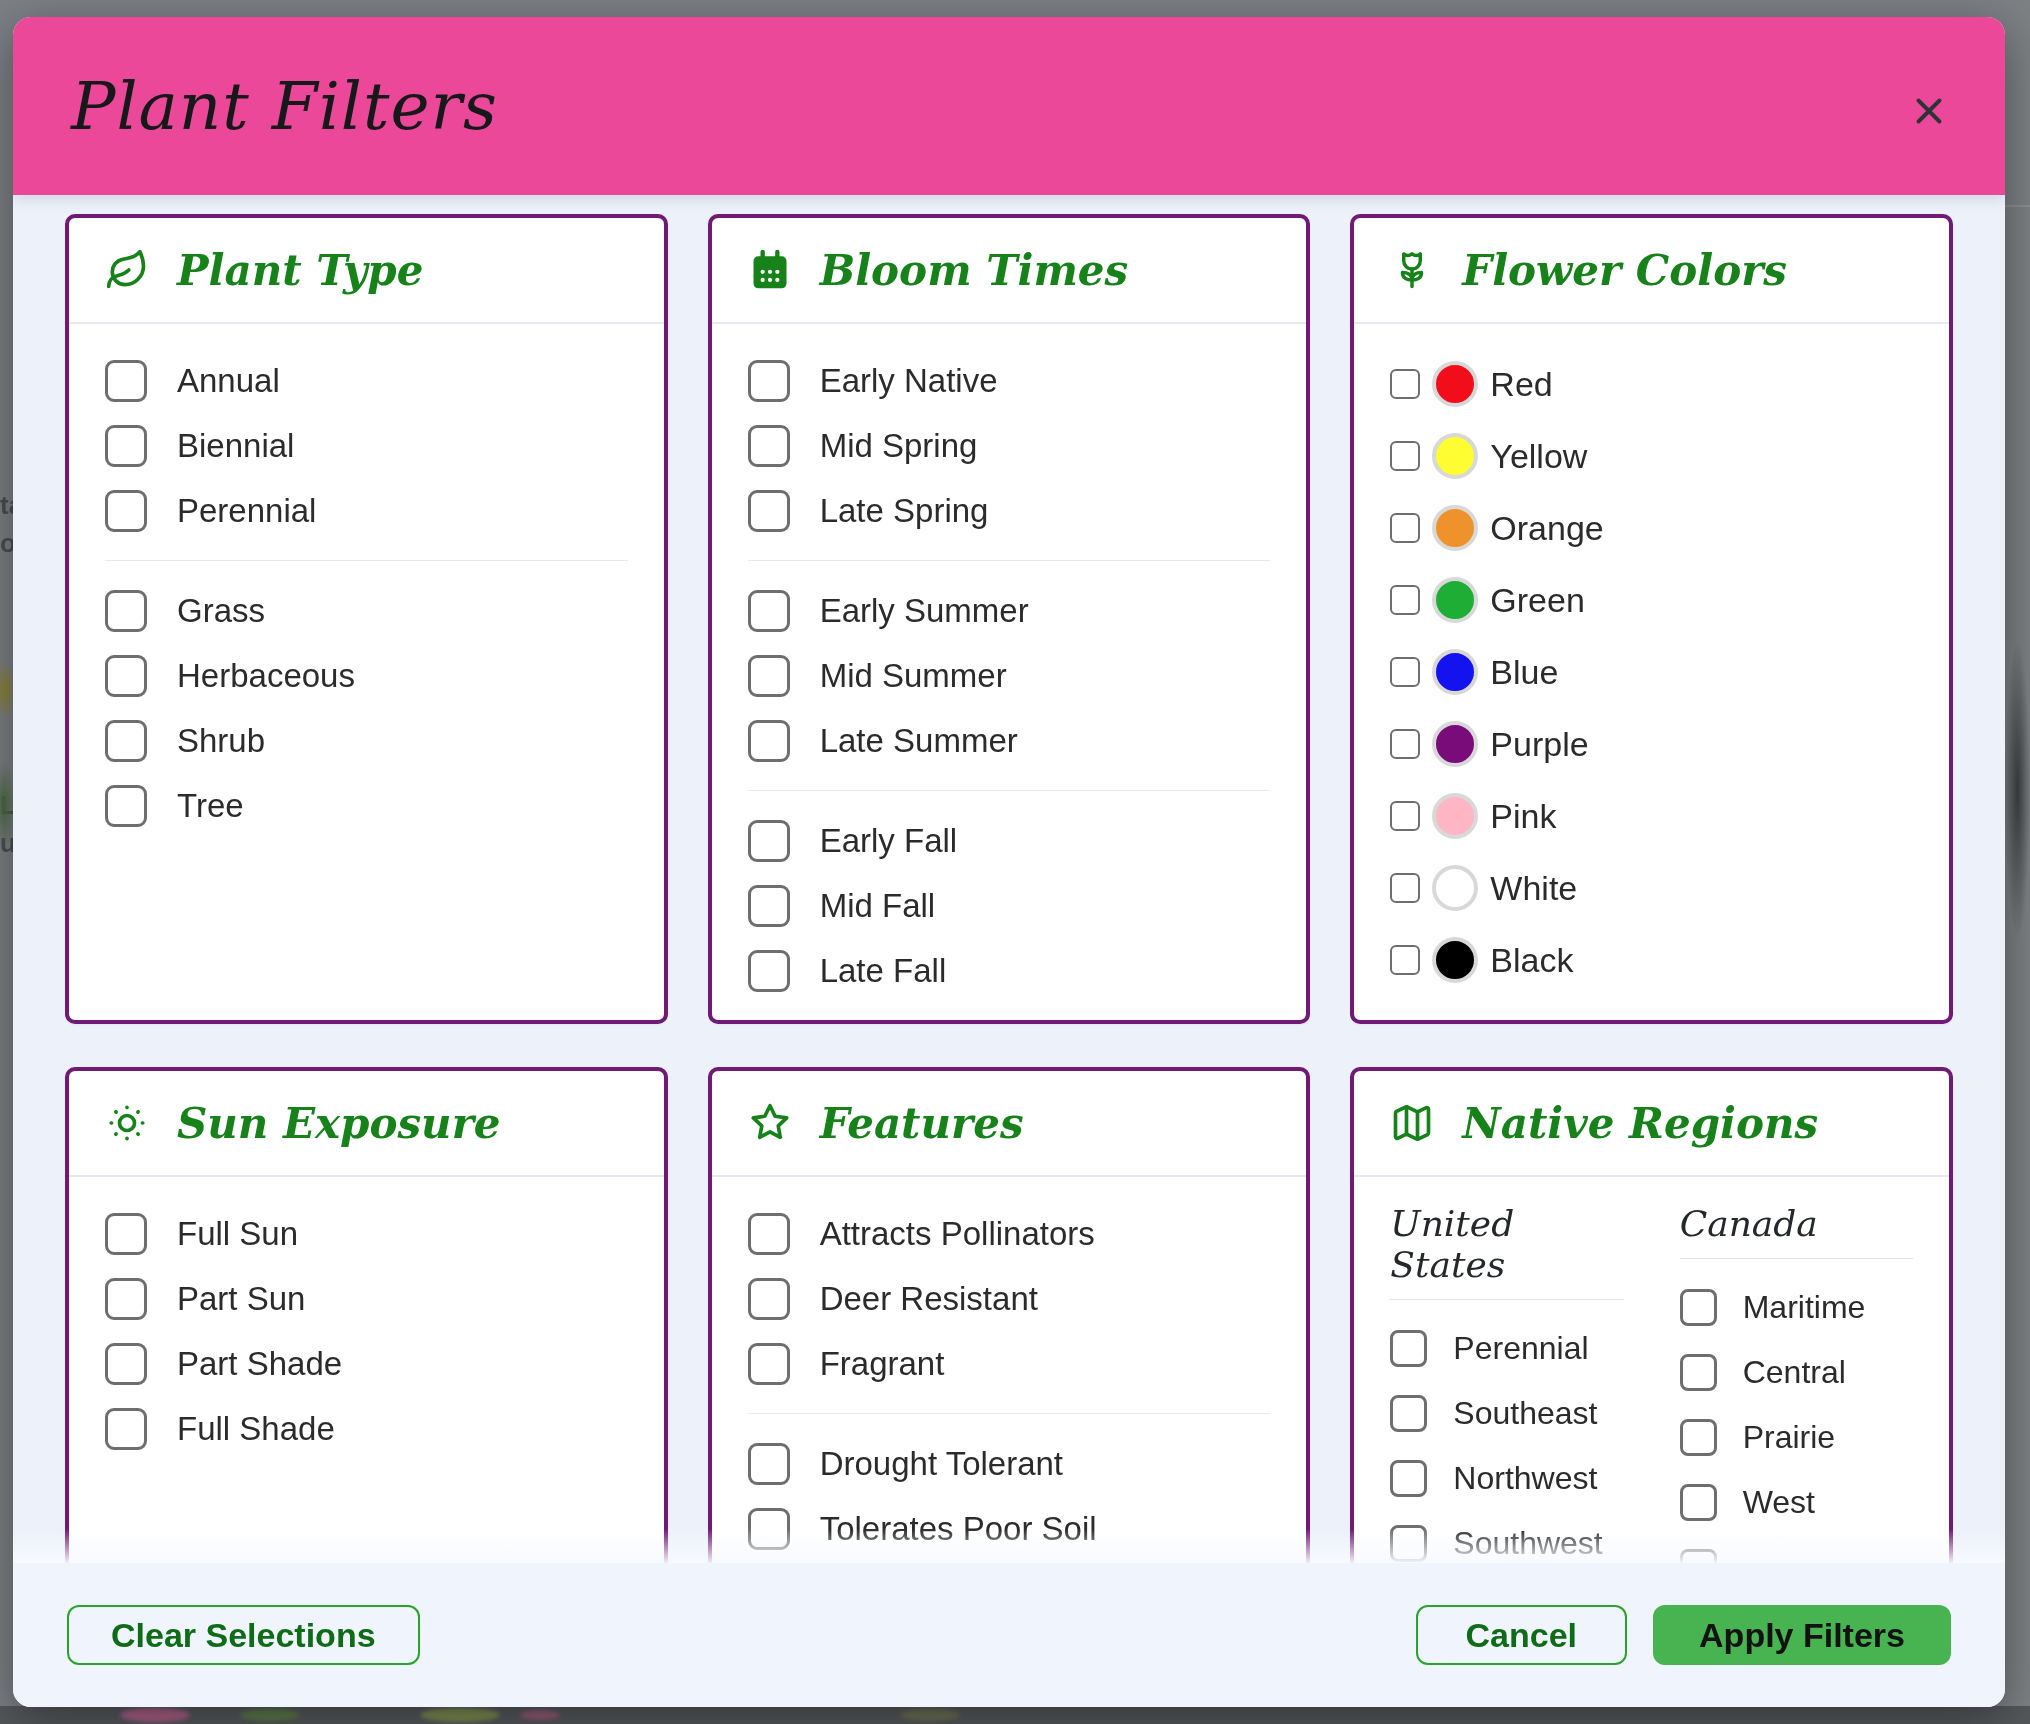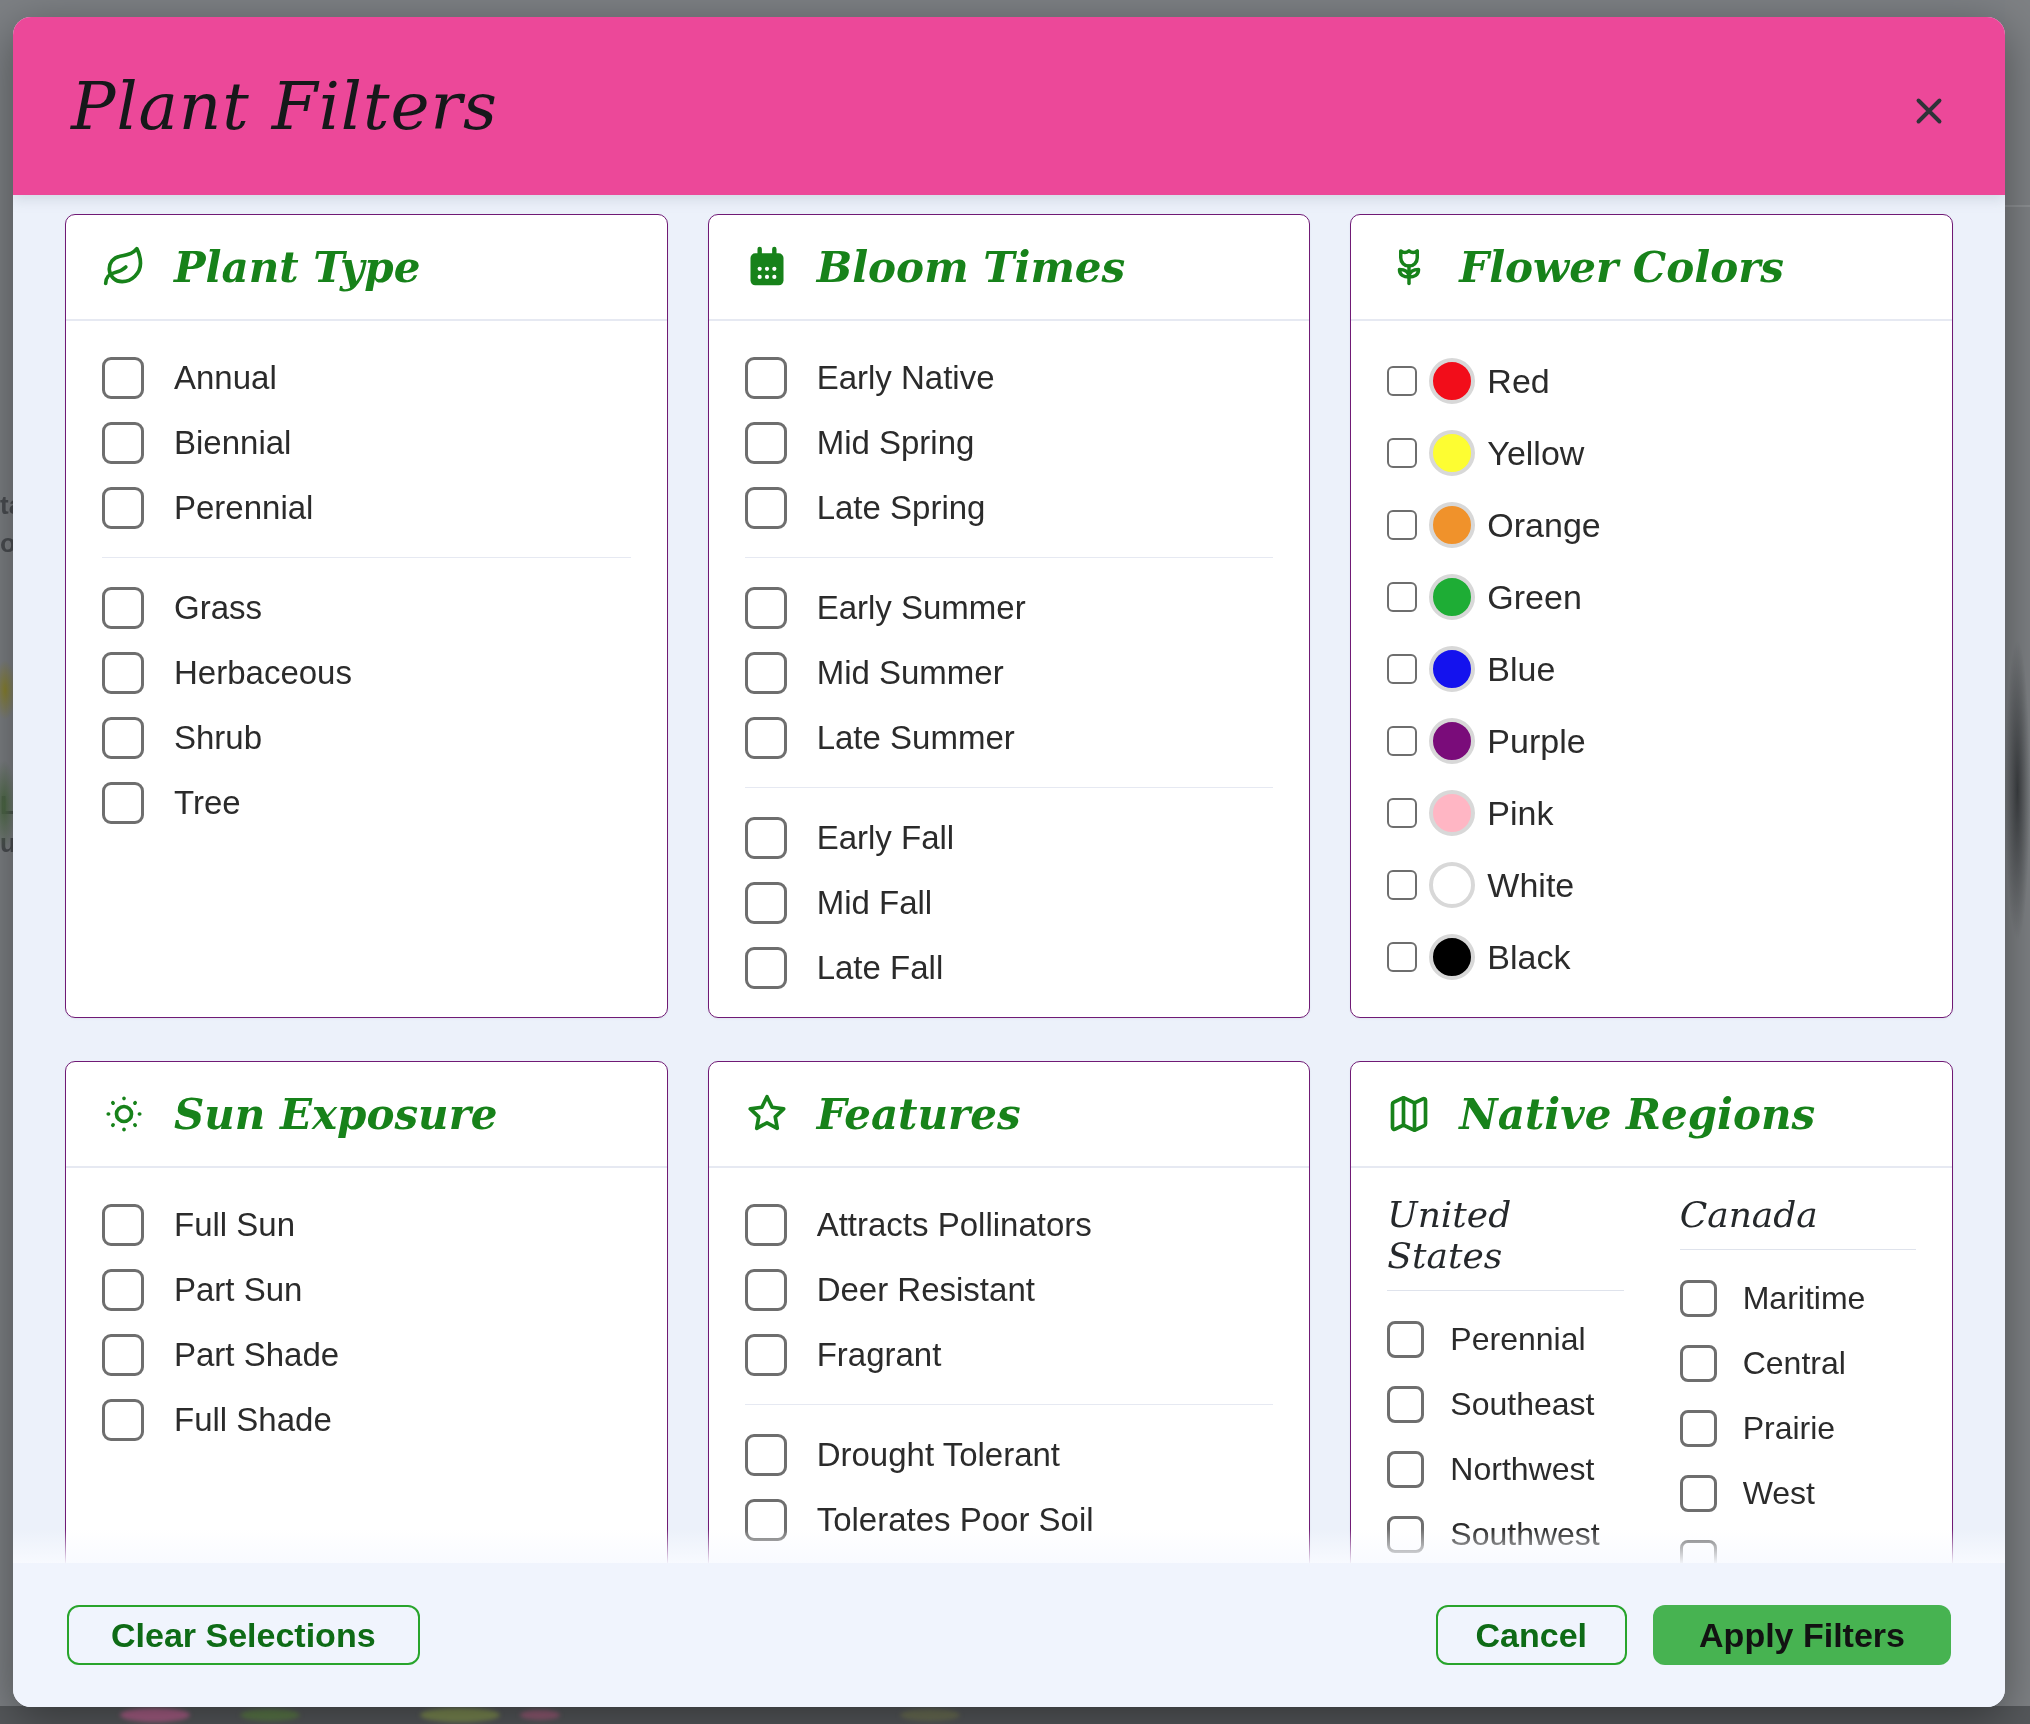--- a/index.html
+++ b/index.html
@@ -24,21 +24,21 @@
          box-shadow:0 12px 48px rgba(0,0,0,.4);}
   .modal-header{height:178px;flex:none;background:#ec4899;display:flex;align-items:center;
          padding:0 58px;position:relative;z-index:3;box-shadow:0 5px 12px rgba(125,135,160,.22);}
   .modal-title{font-family:"DejaVu Serif",serif;font-style:italic;font-size:66px;color:#16181a;letter-spacing:1px;}
   .close-btn{position:absolute;right:54px;top:72px;width:44px;height:44px;background:none;border:none;
          cursor:pointer;padding:4px;}
   .close-btn svg{width:36px;height:36px;stroke:#2e3338;stroke-width:2.6;stroke-linecap:round;}
 
   .modal-body{flex:1;position:relative;overflow:hidden;padding:19px 52px 0;}
   .grid{display:grid;grid-template-columns:repeat(3,1fr);gap:43px 40px;}
-  .card{background:#fff;border:1px solid #701a75;border-radius:10px;overflow:hidden;
+  .card{background:#fff;border:4px solid #701a75;border-radius:10px;overflow:hidden;
         box-shadow:0 1px 2px rgba(140,150,170,.12);}
   .card.row1{height:802px;}
   .card.row2{height:600px;}
   .card-header{height:104px;display:flex;align-items:center;gap:28px;padding:0 36px;
         border-bottom:2px solid #e6e9f2;}
   .card-header svg{width:44px;height:44px;flex:none;}
   .card-title{font-family:"DejaVu Serif",serif;font-style:italic;font-size:42px;color:#17821a;}
 
   .items{padding:24px 36px 0;}
   .item-row{display:flex;align-items:center;gap:30px;height:65px;}
@@ -63,21 +63,21 @@
 
   .body-fade{position:absolute;left:0;right:0;bottom:0;height:34px;pointer-events:none;
         background:linear-gradient(to bottom,rgba(246,249,255,0),rgba(248,250,255,.95));}
 
   .modal-footer{height:144px;flex:none;background:#f0f4fd;display:flex;align-items:center;
         padding:0 54px;gap:26px;position:relative;z-index:3;}
   .btn{font-family:"Liberation Sans",sans-serif;font-weight:bold;font-size:34px;height:60px;
         border-radius:12px;cursor:pointer;display:flex;align-items:center;justify-content:center;}
   .btn-outline{background:transparent;border:2.5px solid #28a42c;color:#0e6b16;}
   .btn-clear{padding:0 42px;}
-  .btn-cancel{padding:0 38px;margin-left:auto;}
+  .btn-cancel{padding:0 48px;margin-left:auto;}
   .btn-apply{padding:0 46px;background:#47b351;border:none;color:#121212;}
 </style>
 </head>
 <body>
 
 <div class="page">
 
   <div class="backdrop-left">
     <span class="frag" style="top:490px">ta</span>
     <span class="frag" style="top:528px">ol</span>

